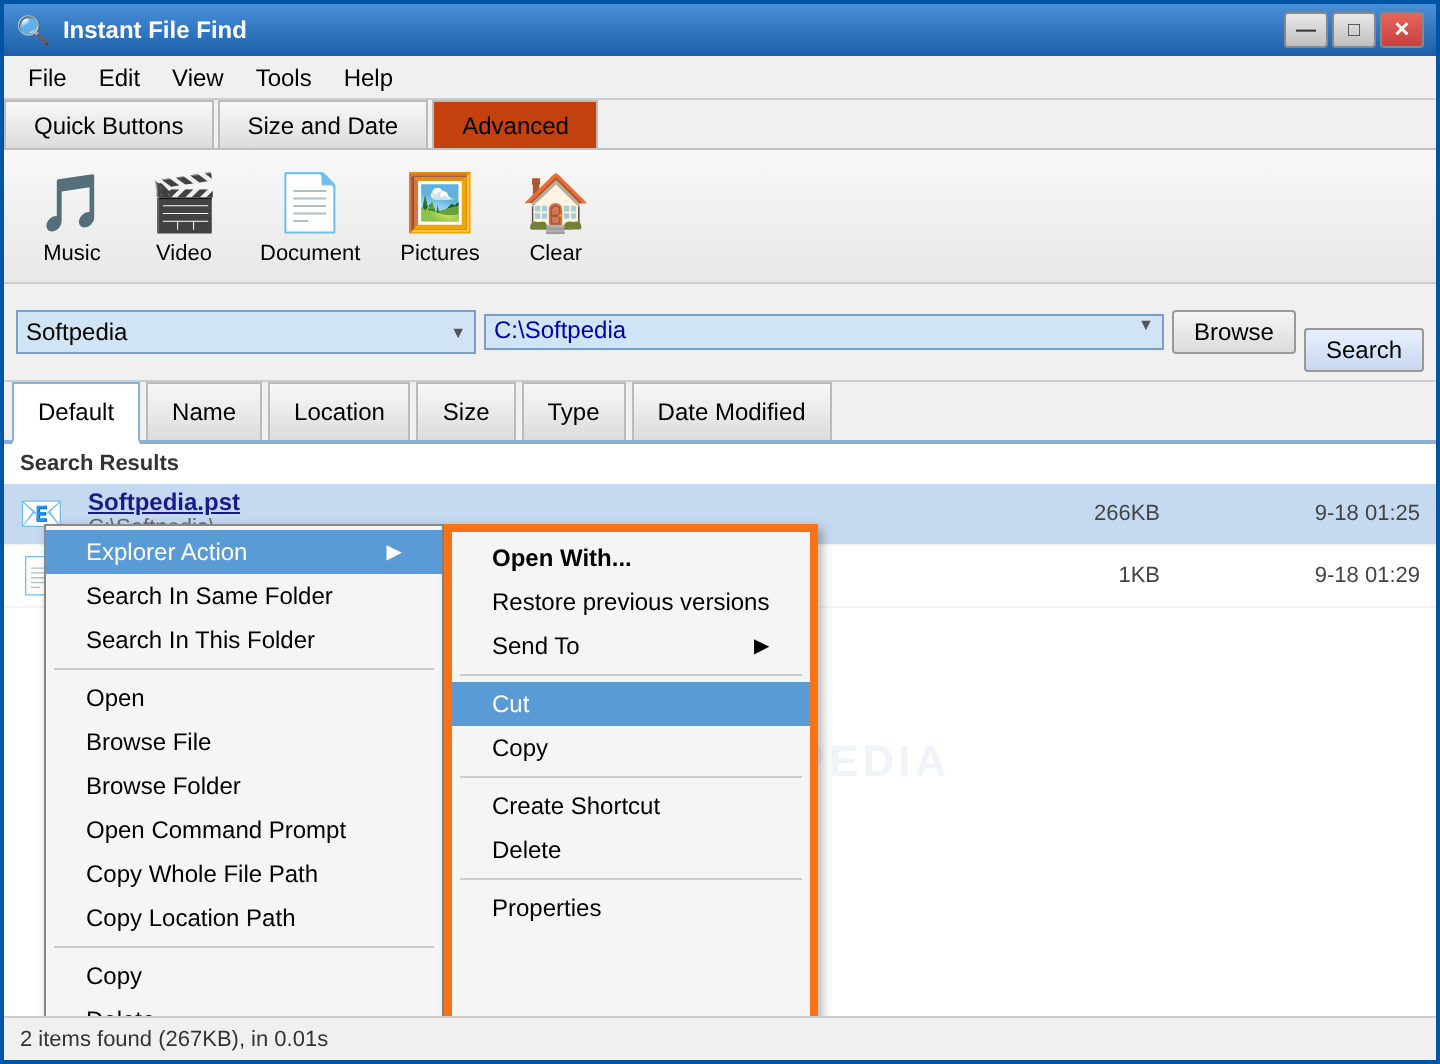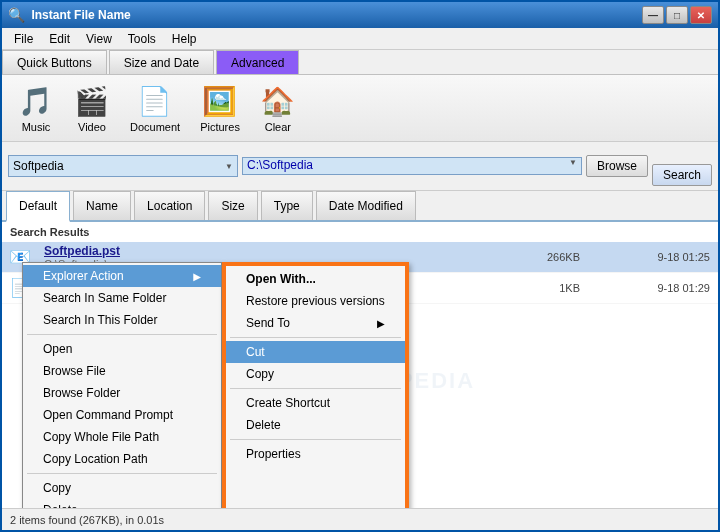--- a/index.html
+++ b/index.html
@@ -315,21 +315,21 @@
       margin-right: 2px;
       cursor: pointer;
       background: linear-gradient(to bottom, #f8f8f8, #dcdcdc);
       font-size: 12px;
       height: 24px;
       display: flex;
       align-items: center;
     }
 
     .top-tab.active {
-      background: #8b5cf6;
+      background: #c2410c;
       font-weight: normal;
     }
 
     .result-row {
       display: grid;
       grid-template-columns: 1fr 100px 130px;
       padding: 2px 8px;
       align-items: center;
       border-bottom: 1px solid #f5f5f5;
       cursor: pointer;
@@ -339,21 +339,21 @@
     .result-left { display: flex; align-items: center; gap: 6px; }
   </style>
 </head>
 <body>
 
 <div class="window">
 
   <div class="title-bar">
     <div class="title-bar-left">
       <span class="title-icon">🔍</span>
-      <span>Instant File Name</span>
+      <span>Instant File Find</span>
     </div>
     <div class="title-controls">
       <div class="title-btn">—</div>
       <div class="title-btn">□</div>
       <div class="title-btn close">✕</div>
     </div>
   </div>
 
   <div class="menu-bar">
     <div class="menu-item">File</div>

